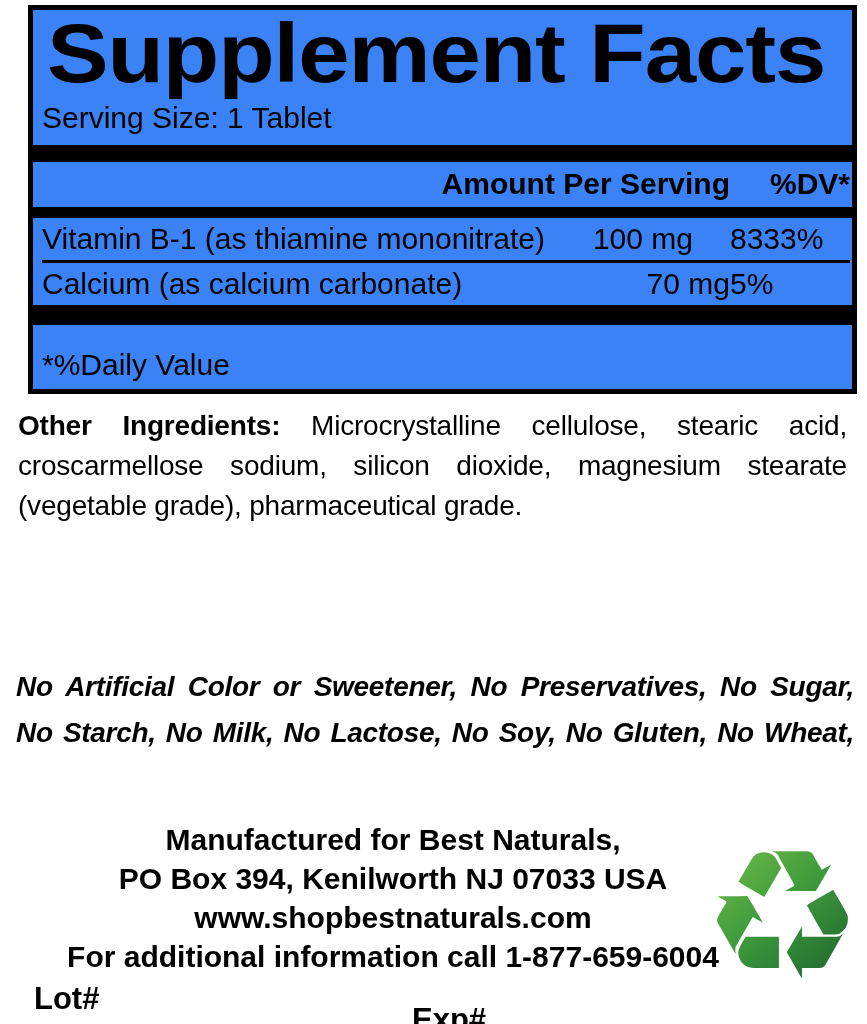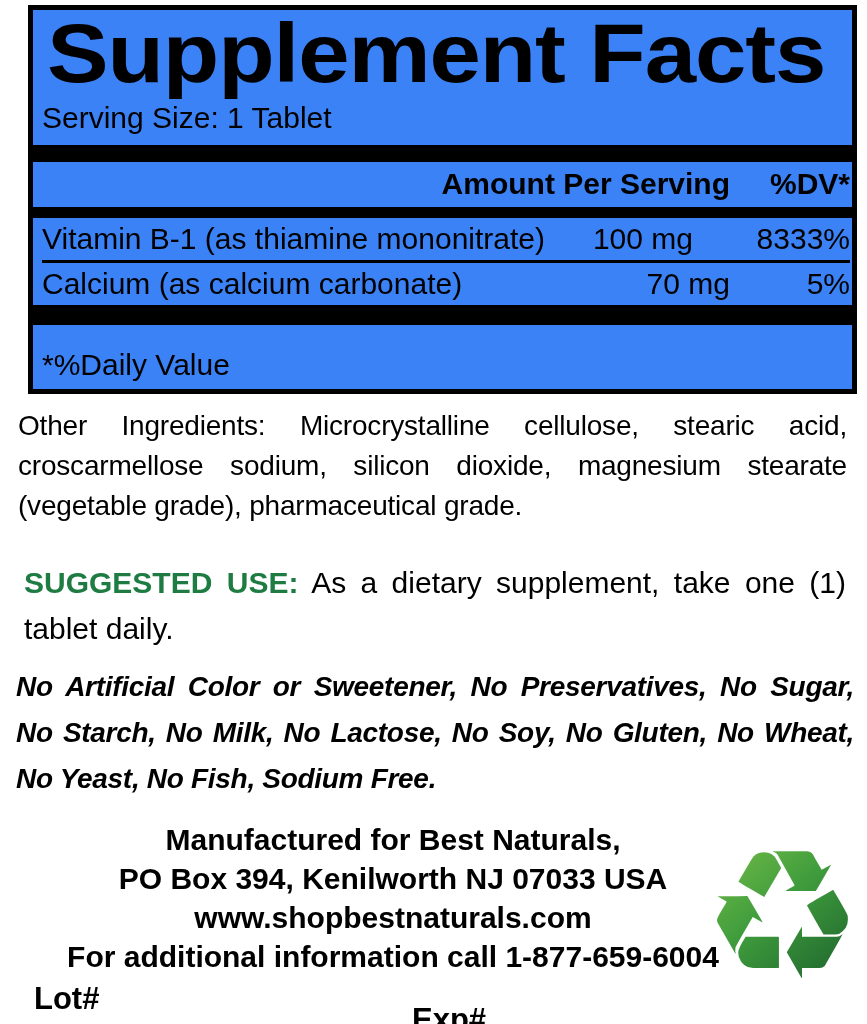--- a/index.html
+++ b/index.html
@@ -42,26 +42,26 @@
   .spacer { flex: 1; }
   .sf-col-dv { width: 120px; text-align: right; }
 
   .sf-row {
     display: flex; align-items: baseline;
     font-size: 30px; line-height: 34px; padding: 4px 0;
   }
   .sf-row.row-sep { border-bottom: 3px solid #000; gap: 37px; }
   .sf-name { flex: 1; }
   .sf-amt  { text-align: right; }
-  .sf-dv   { width: 120px; text-align: right; }
+  .sf-dv   { width: 120px; }
   .sf-footnote { font-size: 30px; line-height: 34px; padding-top: 23px; }
 
   
   .jline { text-align: justify; text-align-last: justify; white-space: nowrap; }
-  .b { font-weight: normal; }
+  .b { font-weight: bold; }
 
   .other {
     position: absolute; left: 18px; top: 406px; width: 829px;
     font-size: 28px; line-height: 40px; letter-spacing: -0.2px;
   }
   .suggested {
     position: absolute; left: 24px; top: 560px; width: 822px;
     font-size: 30px; line-height: 46px;
   }
   .green-label { font-weight: bold; color: #1e7c43; }
@@ -131,29 +131,24 @@
 
     <div class="sf-footnote">*%Daily Value</div>
   </div>
 
   <div class="other">
     <div class="jline"><span class="b">Other Ingredients:</span> <span>Microcrystalline cellulose, stearic acid,</span></div>
     <div class="jline">croscarmellose sodium, silicon dioxide, magnesium stearate</div>
     <div>(vegetable grade), pharmaceutical grade.</div>
   </div>
 
-  <div class="suggested">
-    <div class="jline"><span class="green-label">SUGGESTED USE:</span> <span>As a dietary supplement, take one (1)</span></div>
-    <div>tablet daily.</div>
-  </div>
 
   <div class="claims">
     <div class="jline">No Artificial Color or Sweetener, No Preservatives, No Sugar,</div>
     <div class="jline">No Starch, No Milk, No Lactose, No Soy, No Gluten, No Wheat,</div>
-    <div>No Yeast, No Fish, Sodium Free.</div>
   </div>
 
   <div class="footer">
     <div>Manufactured for Best Naturals,</div>
     <div>PO Box 394, Kenilworth NJ 07033 USA</div>
     <div>www.shopbestnaturals.com</div>
     <div>For additional information call 1-877-659-6004</div>
     <div class="lotexp">
       <span class="lot">Lot#</span>
       <span class="exp">Exp#</span>

